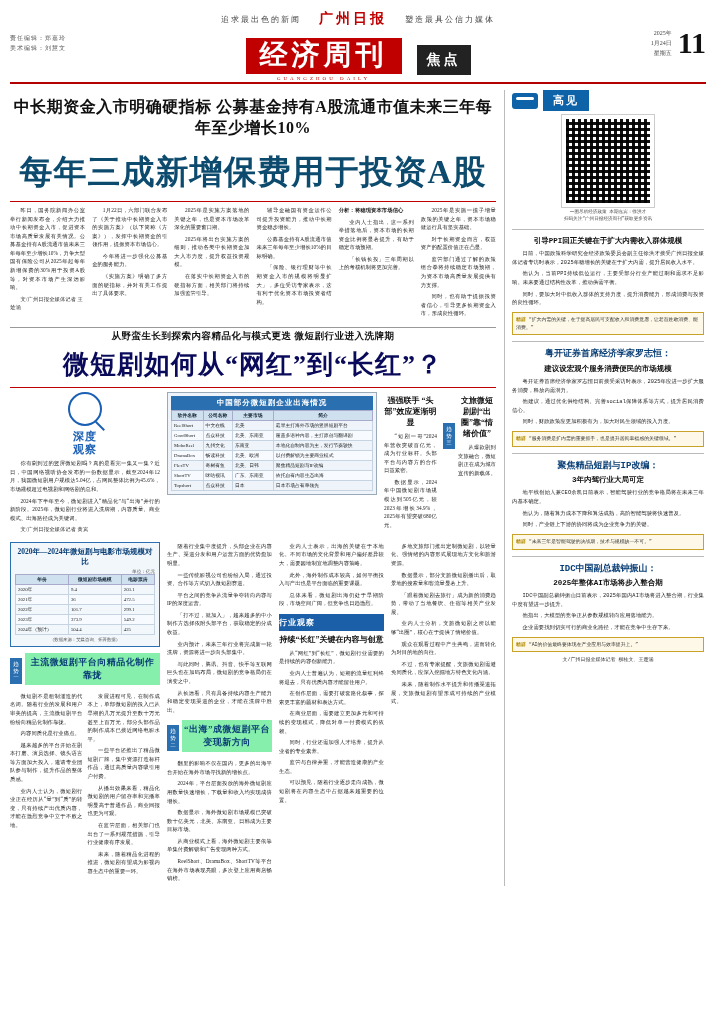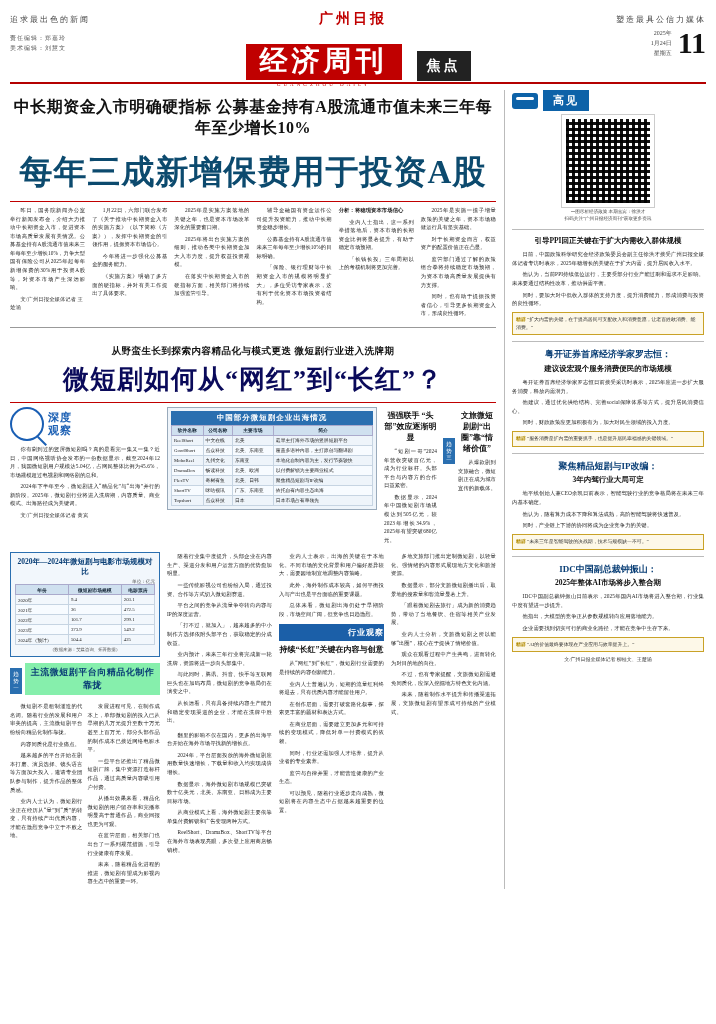--- a/index.html
+++ b/index.html
@@ -9,24 +9,24 @@
     background:#ffffff;
     font-family:"Liberation Serif", serif;
     color:#111;
     overflow:hidden;
     position:relative;
   }
   .page { width:716px; height:1024px; position:relative; padding:6px 10px 0 10px; }
 
   
   .masthead { position:relative; height:78px; border-bottom:2px solid #b40000; }
-  .mh-top { display:flex; align-items:center; justify-content:space-between; gap:18px; font-size:8px; color:#444; letter-spacing:2px; padding-top:4px;}
+  .mh-top { display:flex; align-items:center; justify-content:center; gap:18px; font-size:8px; color:#444; letter-spacing:2px; padding-top:4px;}
   .mh-top .brand { color:#c00000; font-size:14px; font-weight:bold; letter-spacing:3px; font-family:"Liberation Serif", serif;}
   .mh-left-tags { position:absolute; left:0; top:28px; font-size:6px; color:#555; line-height:1.6; letter-spacing:1px;}
-  .mh-center { display:flex; align-items:center; justify-content:center; margin-top:16px; gap:15px;}
+  .mh-center { display:flex; align-items:center; justify-content:center; margin-top:10px; gap:15px;}
   .jjzk {
     background:#c00000; color:#fff; font-size:28px; font-weight:bold; letter-spacing:4px;
     padding:3px 14px 5px 14px; line-height:1;
   }
   .jjzk-sub { color:#fff; font-size:5px; letter-spacing:3px; text-align:center; margin-top:2px;}
   .focus { background:#222; color:#fff; font-size:14px; letter-spacing:3px; padding:6px 10px; font-weight:bold;}
   .mh-right { position:absolute; right:0; top:22px; display:flex; align-items:flex-start; gap:6px;}
   .mh-date { font-size:6px; color:#444; line-height:1.7; text-align:right; }
   .mh-pageno { font-size:30px; font-weight:bold; color:#111; line-height:1; }
 
@@ -37,32 +37,32 @@
   .rule-red { height:1px; background:#c00000; margin:4px 0; }
 
   
   .body-col { font-size:5.3px; line-height:1.62; text-align:justify; color:#1a1a1a; letter-spacing:0.1px;}
   .body-col p { margin:0 0 3px 0; text-indent:2em;}
   .byline { font-size:5.3px; color:#333; text-align:left; }
 
   
   .row { display:flex; gap:8px; }
   .main-left { width:486px; }
-  .main-right { width:200px; }
+  .main-right { width:200px;font-family:Liberation Mono, monospace; }
 
   .cols5 { display:flex; gap:7px; }
   .cols5 > div { flex:1; }
 
   
-  .sec2 { margin-top:6px; border-top:1px solid #999; padding-top:17px;}
+  .sec2 { margin-top:6px; border-top:1px solid #999; padding-top:2px;}
   .sec2 .shoulder { font-size:9.5px; }
   .h2big { font-size:26px; font-weight:bold; text-align:center; color:#0a0a5a; letter-spacing:1px; margin:4px 0 5px 0;}
 
   
-  .depth { display:flex; align-items:center; gap:4px;}
+  .depth { display:flex; align-items:center; gap:4px;flex-direction:column;}
   .depth-circ {
     width:34px; height:34px; border-radius:50%;
     border:2px solid #1a5fb4; position:relative;
   }
   .depth-circ:after{
     content:""; position:absolute; width:12px; height:2px; background:#1a5fb4;
     transform:rotate(45deg); bottom:-3px; right:-6px;
   }
   .depth-label { font-size:11px; font-weight:bold; color:#1a5fb4; line-height:1.15; letter-spacing:1px;}
 
@@ -98,21 +98,21 @@
       background-blend-mode:multiply; border:4px solid #fff; outline:1px solid #ccc; margin:0 auto;}
   .qr-cap { font-size:4.6px; color:#444; text-align:center; line-height:1.5; margin-top:2px;}
   .rail-h { font-size:9px; font-weight:bold; color:#0a3f76; text-align:center; line-height:1.35; margin:5px 0 3px 0;}
   .rail-sub { font-size:7.5px; font-weight:bold; color:#111; text-align:center; line-height:1.4; margin-bottom:4px;}
   .quote-box { border:1px solid #c9a227; background:#fdf8e8; padding:3px; font-size:4.9px; line-height:1.6; color:#333; margin:4px 0;}
   .quote-tag { color:#b38b00; font-weight:bold; }
   .rail-divider { border-top:1px solid #bbb; margin:6px 0; }
 
   .footer-note { font-size:5px; text-align:center; color:#333; margin-top:4px;}
 
-  .banner-blue { background:#1b5fa8; color:#fff; font-size:8px; text-align:right; padding:3px 0; letter-spacing:1px; font-weight:bold;}
+  .banner-blue { background:#1b5fa8; color:#fff; font-size:8px; text-align:left; padding:3px 0; letter-spacing:1px; font-weight:bold;}
 </style>
 </head>
 <body>
 
 <div class="page">
 
   <div class="masthead">
     <div class="mh-top">
       <span>追求最出色的新闻</span>
       <span class="brand">广州日报</span>
@@ -361,20 +361,26 @@
             <div class="body-col">
               <p>随着行业集中度提升，头部企业在内容生产、渠道分发和用户运营方面的优势愈加明显。</p>
               <p>一些传统影视公司也纷纷入局，通过投资、合作等方式切入微短剧赛道。</p>
               <p>平台之间的竞争从流量争夺转向内容与IP的深度运营。</p>
               <p>「打不过，就加入」，越来越多的中小制作方选择依附头部平台，获取稳定的分成收益。</p>
               <p>业内预计，未来三年行业将完成新一轮洗牌，资源将进一步向头部集中。</p>
               <p>与此同时，腾讯、抖音、快手等互联网巨头也在加码布局，微短剧的竞争格局仍在演变之中。</p>
               <p>从长远看，只有具备持续内容生产能力和稳定变现渠道的企业，才能在洗牌中胜出。</p>
             </div>
             <div style="margin-top:6px;">
+              <div class="tagrow">
+                <div class="tagchip">趋势二</div>
+                <div style="flex:1;">
+                  <div class="subhead">“出海”成微短剧平台变现新方向</div>
+                </div>
+              </div>
               <div class="body-col" style="margin-top:3px;">
                 <p>翻里的影响不仅在国内，更多的出海平台开始在海外市场寻找新的增长点。</p>
                 <p>2024年，平台层面投放的海外微短剧应用数量快速增长，下载量和收入均实现成倍增长。</p>
                 <p>数据显示，海外微短剧市场规模已突破数十亿美元，北美、东南亚、日韩成为主要目标市场。</p>
                 <p>从商业模式上看，海外微短剧主要依靠单集付费解锁和广告变现两种方式。</p>
                 <p>ReelShort、DramaBox、ShortTV等平台在海外市场表现亮眼，多次登上应用商店畅销榜。</p>
               </div>
             </div>
           </div>
 

